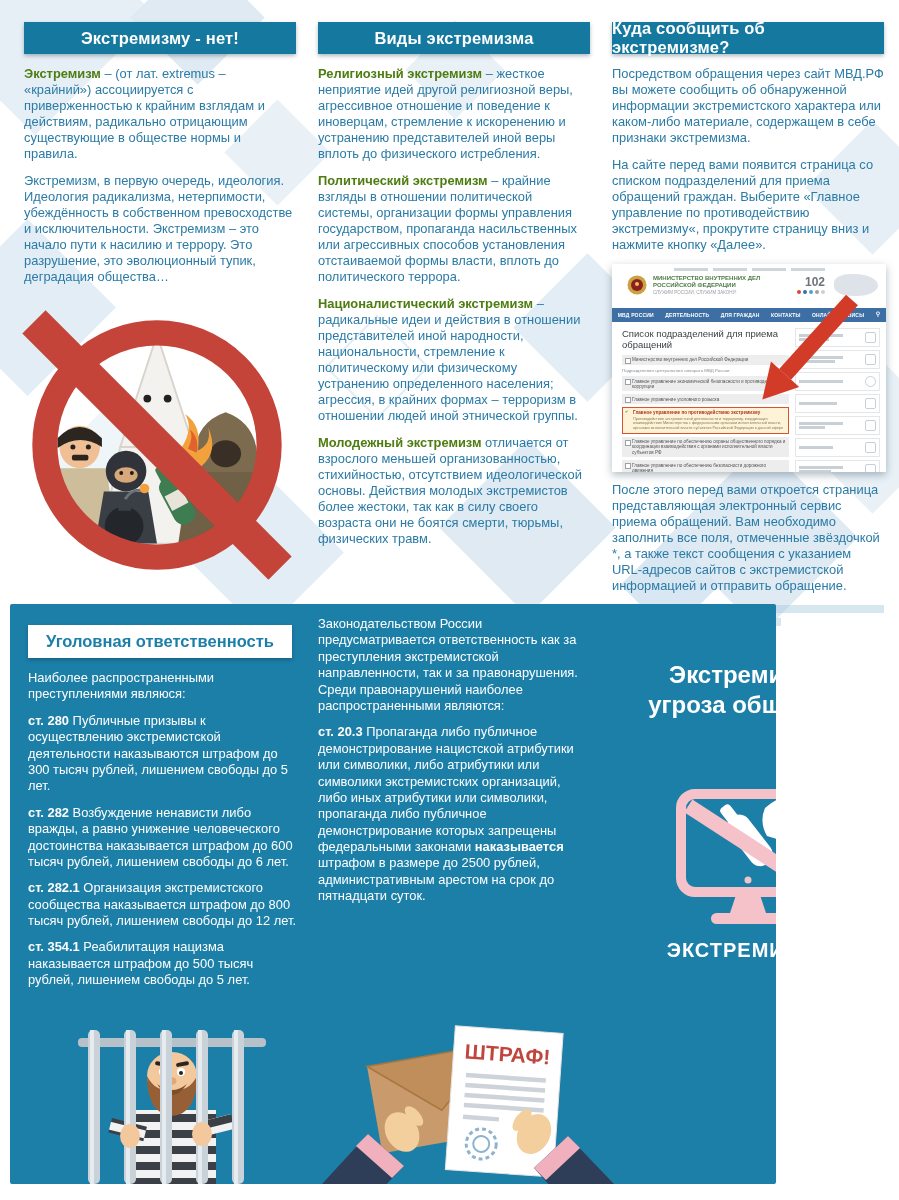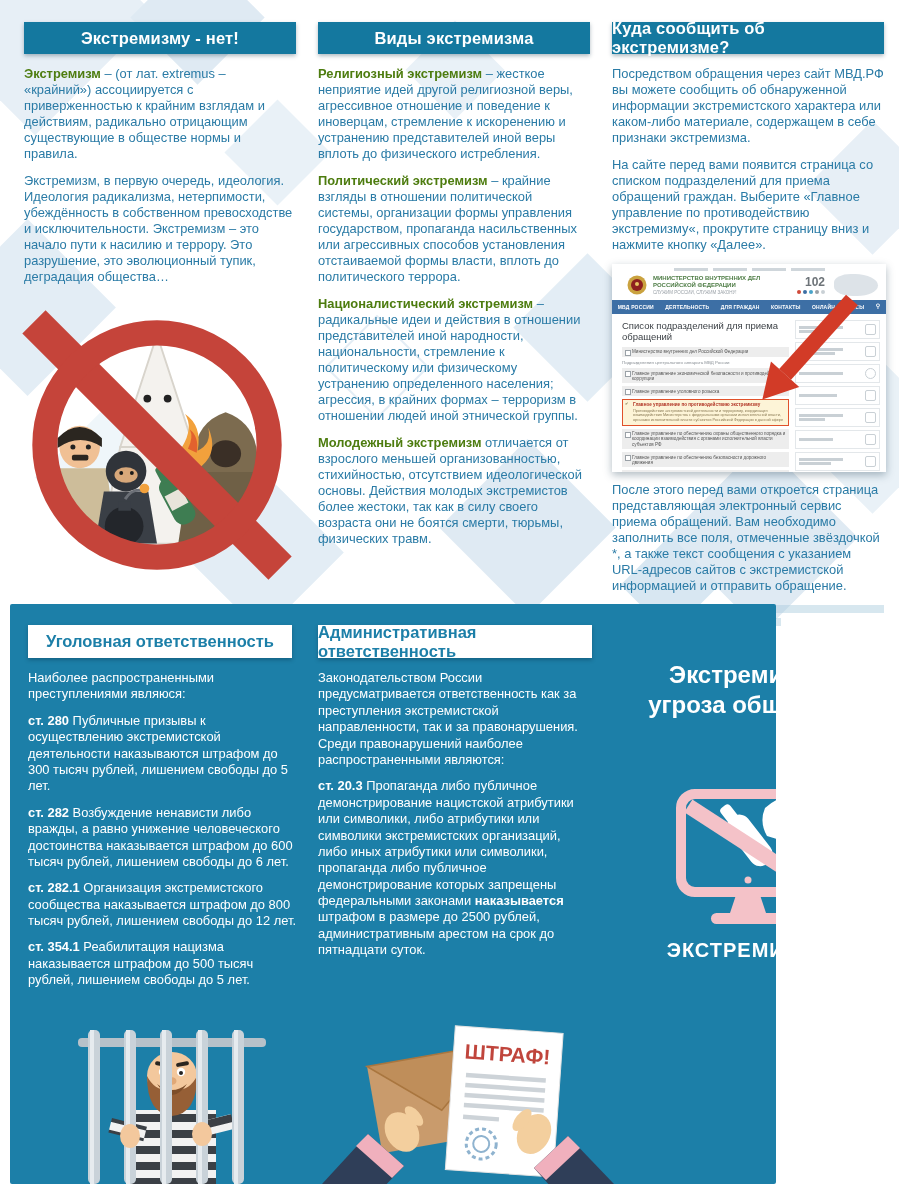--- a/index.html
+++ b/index.html
@@ -15,21 +15,21 @@
   .tbody{margin-top:12px;color:#2a7ba6;font-size:12.9px;line-height:1.24;}
   .tbody p{margin:0 0 11px 0;}
   .tbody b{color:#4d7c0f;}
   
   .sign-wrap{position:absolute;left:12px;top:300px;width:290px;height:290px;z-index:2;}
   
   .mvd{position:relative;width:274px;height:208px;background:#fff;margin:4px 0 10px 0;
        box-shadow:0 3px 8px rgba(30,60,80,.35);overflow:hidden;}
   .mvd-crumbs{display:flex;gap:5px;justify-content:center;padding-top:4px;}
   .mvd-crumbs span{display:block;height:3px;width:34px;background:#cfd6db;}
-  .mvd-head{display:flex;align-items:center;gap:5px;padding:3px 8px 4px 14px;}
+  .mvd-head{display:flex;align-items:center;gap:5px;padding:3px 8px 12px 14px;}
   .mvd-title{color:#4f7d46;font-weight:bold;font-size:6px;line-height:1.15;text-transform:uppercase;}
   .mvd-tag{color:#9aa1a7;font-size:4.5px;margin-top:1px;}
   .mvd-right{margin-left:auto;display:flex;flex-direction:column;align-items:flex-end;gap:2px;}
   .mvd-phone{font-size:12px;color:#6d7378;font-weight:bold;line-height:1;}
   .mvd-socials{display:flex;gap:2px;}
   .mvd-socials i{width:4px;height:4px;border-radius:50%;display:block;}
   .mvd-map{width:44px;height:22px;background:#dde3e8;border-radius:40% 55% 50% 45%;margin-left:4px;}
   .mvd-nav{height:14px;background:#3d6fa5;display:flex;align-items:center;justify-content:space-around;
            color:#fff;font-size:5px;font-weight:bold;letter-spacing:.2px;}
   .mvd-content{display:flex;padding:6px 6px 0 10px;gap:6px;}
@@ -329,21 +329,20 @@
           <rect x="126" y="4" width="4" height="154" fill="#e6ebef"></rect>
         <rect x="160" y="4" width="12" height="154" rx="5" fill="#c9d2d9"></rect>
           <rect x="162" y="4" width="4" height="154" fill="#e6ebef"></rect>
       </g>
 
       <ellipse cx="58" cy="110" rx="10" ry="12" fill="#f3c89d"></ellipse>
       <ellipse cx="130" cy="108" rx="10" ry="12" fill="#f3c89d"></ellipse>
     </svg>
 
     <div class="bcol" style="left:308px;">
-      <div class="wbox" style="width:274px;">Административная ответственность</div>
       <div class="bbody">
         <p>Законодательством России предусматривается ответственность как за преступления экстремистской направленности, так и за правонарушения. Среди правонарушений наиболее распространенными являются:</p>
         <p class="art"><b>ст. 20.3</b><span> Пропаганда либо публичное демонстрирование нацистской атрибутики или символики, либо атрибутики или символики экстремистских организаций, либо иных атрибутики или символики, пропаганда либо публичное демонстрирование которых запрещены федеральными законами </span><b>наказывается</b><span> штрафом в размере до 2500 рублей, административным арестом на срок до пятнадцати суток.</span></p>
       </div>
     </div>
 
     <svg class="ill" style="left:312px;top:416px;" width="292" height="164" viewBox="0 0 292 164">
 
       <g transform="rotate(-10 120 80)">
         <rect x="52" y="34" width="132" height="88" fill="#c99b6c"></rect>

